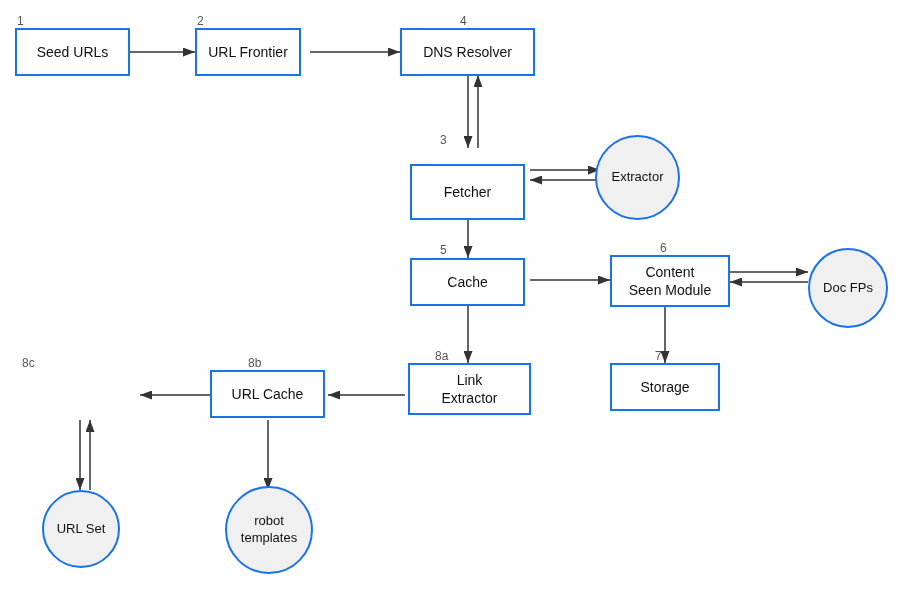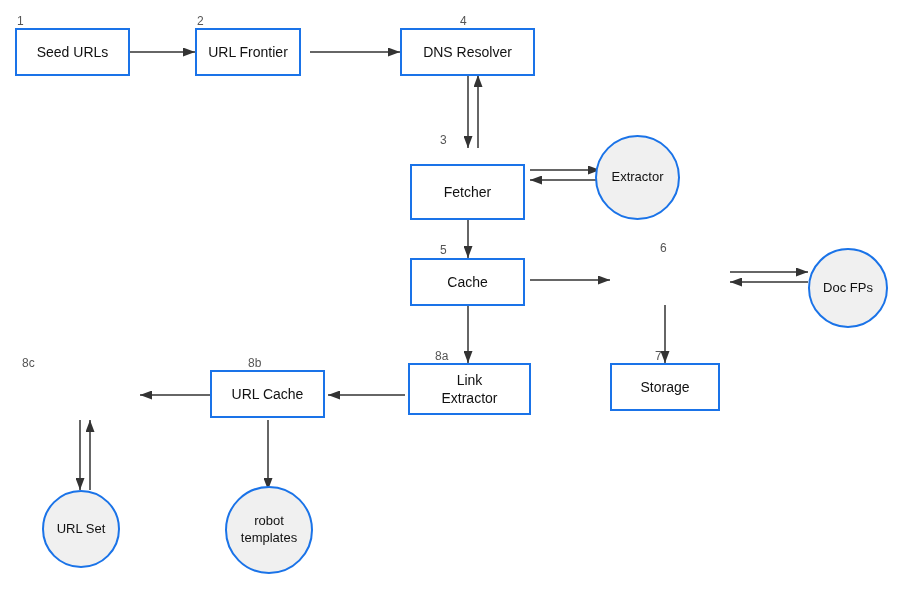--- a/index.html
+++ b/index.html
@@ -135,20 +135,23 @@
 
   <div class="node-circle" style="left:595px; top:135px; width:85px; height:85px;">
     <span>Extractor</span>
   </div>
 
   <div class="node-rect" style="left:410px; top:258px; width:115px; height:48px;">
     <span>Cache</span>
   </div>
   <span class="step-label" style="left:440px; top:243px;">5</span>
 
+  <div class="node-rect" style="left:610px; top:255px; width:120px; height:52px;">
+    <span>Content<br>Seen Module</span>
+  </div>
   <span class="step-label" style="left:660px; top:241px;">6</span>
 
   <div class="node-circle" style="left:808px; top:248px; width:80px; height:80px;">
     <span>Doc FPs</span>
   </div>
 
   <div class="node-rect" style="left:408px; top:363px; width:123px; height:52px;">
     <span>Link<br>Extractor</span>
   </div>
   <span class="step-label" style="left:435px; top:349px;">8a</span>

